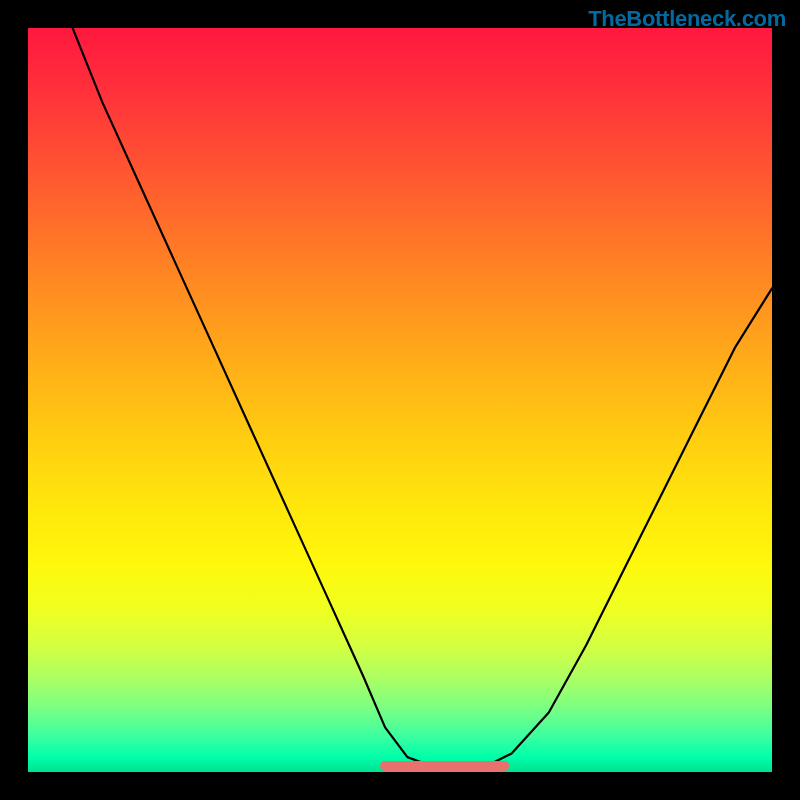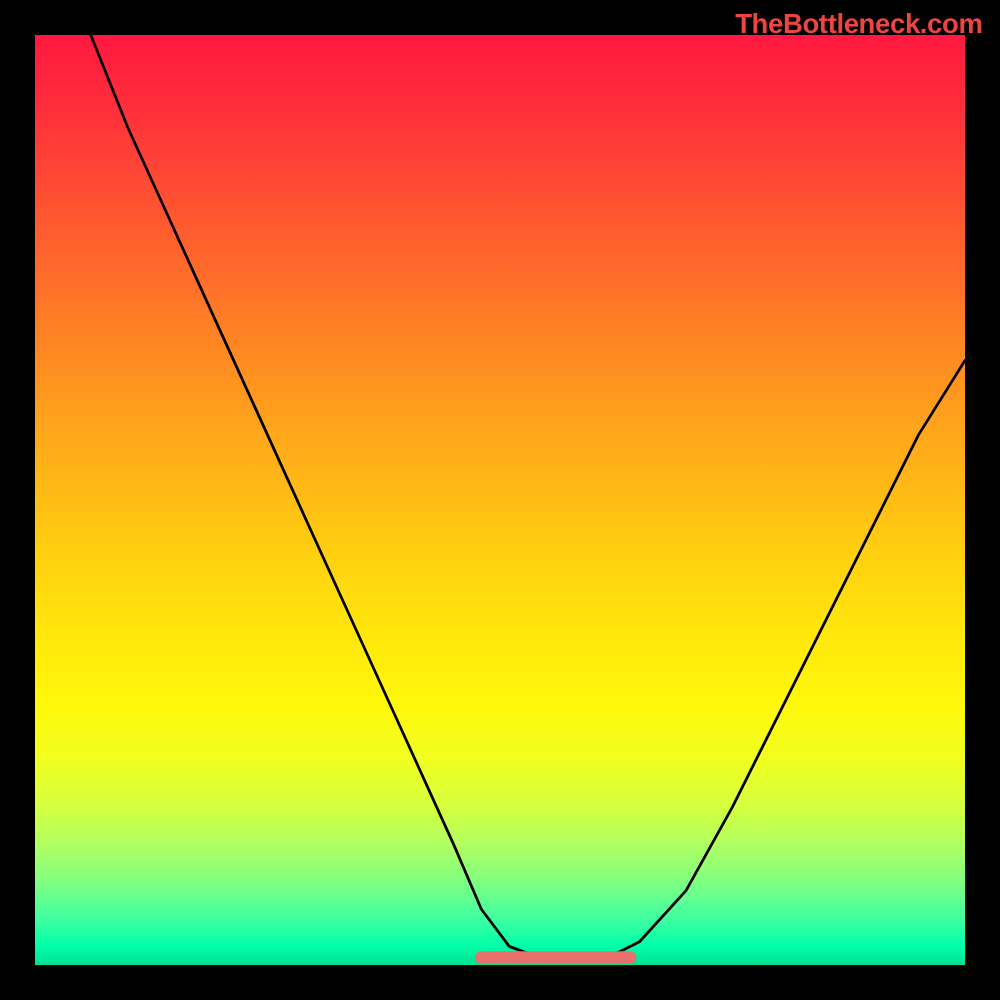--- a/index.html
+++ b/index.html
@@ -60,21 +60,21 @@
     stroke-linecap: round;
     stroke-linejoin: round;
   }
   .attribution {
     position: absolute;
     top: 6px;
     right: 14px;
     font-family: Arial, Helvetica, sans-serif;
     font-size: 22px;
     font-weight: 600;
-    color: #ef4444;
+    color: #0369a1;
     letter-spacing: -0.3px;
   }
 </style>
 </head>
 <body>
 
 <div class="attribution">TheBottleneck.com</div>
 
 <div class="plot-area">
   <div class="gradient-bg"></div>

